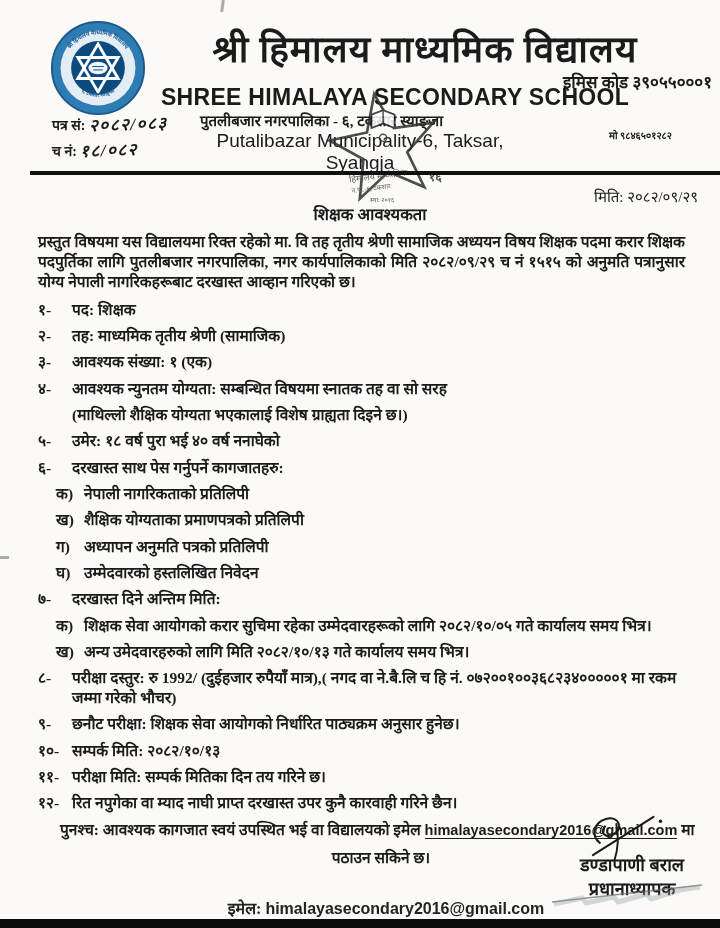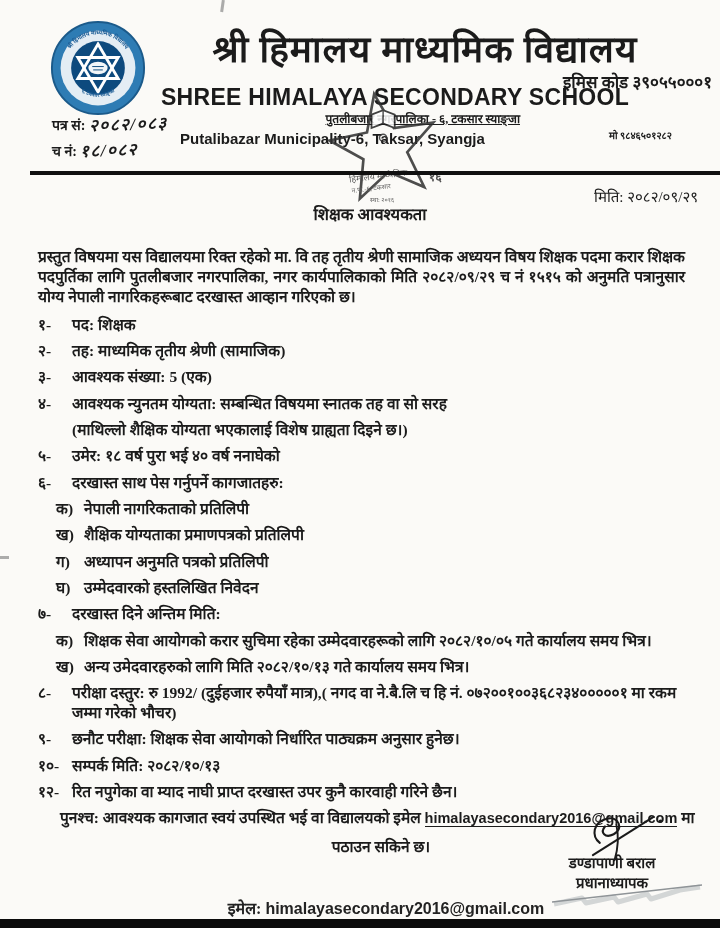--- a/index.html
+++ b/index.html
@@ -6,55 +6,55 @@
   .page{position:relative;width:720px;height:928px;background:#fbfaf7;overflow:hidden;
         font-family:"Liberation Serif","DejaVu Serif",serif;color:#1b1b1b;}
   
   .logo{position:absolute;left:50px;top:20px;width:96px;height:96px;}
   .title-np{position:absolute;left:150px;right:20px;top:22px;text-align:center;
             font-size:37px;font-weight:bold;letter-spacing:1px;}
   .title-en{position:absolute;left:150px;right:80px;top:84px;text-align:center;
             font-family:"Liberation Sans","DejaVu Sans",sans-serif;
             font-size:23px;font-weight:bold;letter-spacing:.3px;}
   .emis{position:absolute;right:8px;top:70px;font-size:17px;font-weight:bold;}
-  .addr-np{position:absolute;left:200px;width:320px;top:110px;text-align:right;
-           font-size:12px;font-weight:bold;text-decoration:underline;}
-  .addr-en{position:absolute;left:180px;width:360px;top:130px;text-align:left;
-           font-family:"Liberation Sans","DejaVu Sans",sans-serif;font-size:15px;font-weight:bold;}
+  .addr-np{position:absolute;left:200px;width:320px;top:110px;text-align:left;
+           font-size:15px;font-weight:bold;}
+  .addr-en{position:absolute;left:180px;width:360px;top:130px;text-align:center;
+           font-family:"Liberation Sans","DejaVu Sans",sans-serif;font-size:19px;font-weight:normal;}
   .letterno{position:absolute;left:52px;top:112px;font-size:14px;font-weight:bold;}
   .chano{position:absolute;left:52px;top:138px;font-size:14px;font-weight:bold;}
   .hand{font-style:italic;font-size:17px;letter-spacing:1.5px;display:inline-block;
         transform:rotate(-2deg);font-weight:bold;}
   .phone{position:absolute;right:48px;top:128px;font-size:10px;font-weight:bold;}
   .rule{position:absolute;left:30px;right:0;top:171px;height:4px;background:#101010;}
   .date{position:absolute;right:22px;top:186px;font-size:15px;font-weight:normal;}
   .star-stamp{position:absolute;left:308px;top:86px;width:152px;height:152px;opacity:.85;}
   .topmark{position:absolute;left:221px;top:0;width:3px;height:12px;background:#777;
            transform:rotate(8deg);opacity:.6;}
   .speck{position:absolute;left:0;top:556px;width:9px;height:3px;background:#8a8a8a;opacity:.7;}
   
   .body{position:absolute;left:38px;right:18px;top:204px;font-size:15.5px;font-weight:bold;
         line-height:1.28;}
-  .notice-title{text-align:center;font-size:16.5px;margin:0 0 22px 0;}
+  .notice-title{text-align:center;font-size:16.5px;margin:0 0 7px 0;}
   .intro{text-align:justify;margin:0 17px 8px 0;}
   .row{display:flex;margin:0 0 6.5px 0;}
   .row .m{flex:0 0 34px;}
   .row .t{flex:1;}
   .row.sub{padding-left:18px;}
   .row.sub .m{flex:0 0 28px;}
   .row.cont{padding-left:34px;}
   .row.cont .m{flex:0 0 0;}
   .ps{margin:2px 0 0 22px;}
   .ps .email{text-decoration:none;border-bottom:1.5px solid #1b1b1b;
              font-family:"Liberation Sans","DejaVu Sans",sans-serif;font-size:14.5px;}
   .ps-line2{text-align:center;margin-top:9px;}
   
   .sig-scribble{position:absolute;left:583px;top:810px;width:96px;height:52px;}
-  .sig-block{position:absolute;left:532px;top:852px;width:160px;text-align:center;
-             font-size:15px;font-weight:bold;}
+  .sig-block{position:absolute;left:552px;top:852px;width:160px;text-align:center;
+             font-size:18px;font-weight:bold;}
   .sig-block .role{margin-top:0;}
   .fax-scribble{position:absolute;left:552px;top:884px;width:152px;height:24px;opacity:.75;}
   .footer{position:absolute;left:0;right:0;bottom:9px;text-align:center;
           transform:translateX(26px);font-size:16px;font-weight:bold;color:#222;}
   .footer .email{font-family:"Liberation Sans","DejaVu Sans",sans-serif;font-size:16px;}
   .blackbar{position:absolute;left:0;right:0;bottom:0;height:9px;background:#0b0b0b;}
 </style>
 </head>
 <body>
 
@@ -125,21 +125,21 @@
     <div class="row">
         <span class="m">१-</span>
         <span class="t">पद: शिक्षक</span>
       </div>
     <div class="row">
         <span class="m">२-</span>
         <span class="t">तह: माध्यमिक तृतीय श्रेणी (सामाजिक)</span>
       </div>
     <div class="row">
         <span class="m">३-</span>
-        <span class="t">आवश्यक संख्या: 5 (एक)</span>
+        <span class="t">आवश्यक संख्या: १ (एक)</span>
       </div>
     <div class="row">
         <span class="m">४-</span>
         <span class="t">आवश्यक न्युनतम योग्यता: सम्बन्धित विषयमा स्नातक तह वा सो सरह</span>
       </div>
     <div class="row cont">
         <span class="m"></span>
         <span class="t">(माथिल्लो शैक्षिक योग्यता भएकालाई विशेष ग्राह्यता दिइने छ।)</span>
       </div>
     <div class="row">
@@ -182,20 +182,24 @@
         <span class="m">८-</span>
         <span class="t">परीक्षा दस्तुर: रु 1992/ (दुईहजार रुपैयाँ मात्र),( नगद वा ने.बै.लि च हि नं. ०७२००१००३६८२३४०००००१ मा रकम जम्मा गरेको भौचर)</span>
       </div>
     <div class="row">
         <span class="m">९-</span>
         <span class="t">छनौट परीक्षा: शिक्षक सेवा आयोगको निर्धारित पाठ्यक्रम अनुसार हुनेछ।</span>
       </div>
     <div class="row">
         <span class="m">१०-</span>
         <span class="t">सम्पर्क मिति: २०८२/१०/१३</span>
+      </div>
+    <div class="row">
+        <span class="m">११-</span>
+        <span class="t">परीक्षा मिति: सम्पर्क मितिका दिन तय गरिने छ।</span>
       </div>
     <div class="row">
         <span class="m">१२-</span>
         <span class="t">रित नपुगेका वा म्याद नाघी प्राप्त दरखास्त उपर कुनै कारवाही गरिने छैन।</span>
       </div>
 
     <div class="ps">
       <span>पुनश्च: आवश्यक कागजात स्वयं उपस्थित भई वा विद्यालयको इमेल </span><span class="email">himalayasecondary2016@gmail.com</span><span> मा</span>
       <div class="ps-line2">पठाउन सकिने छ।</div>
     </div>

